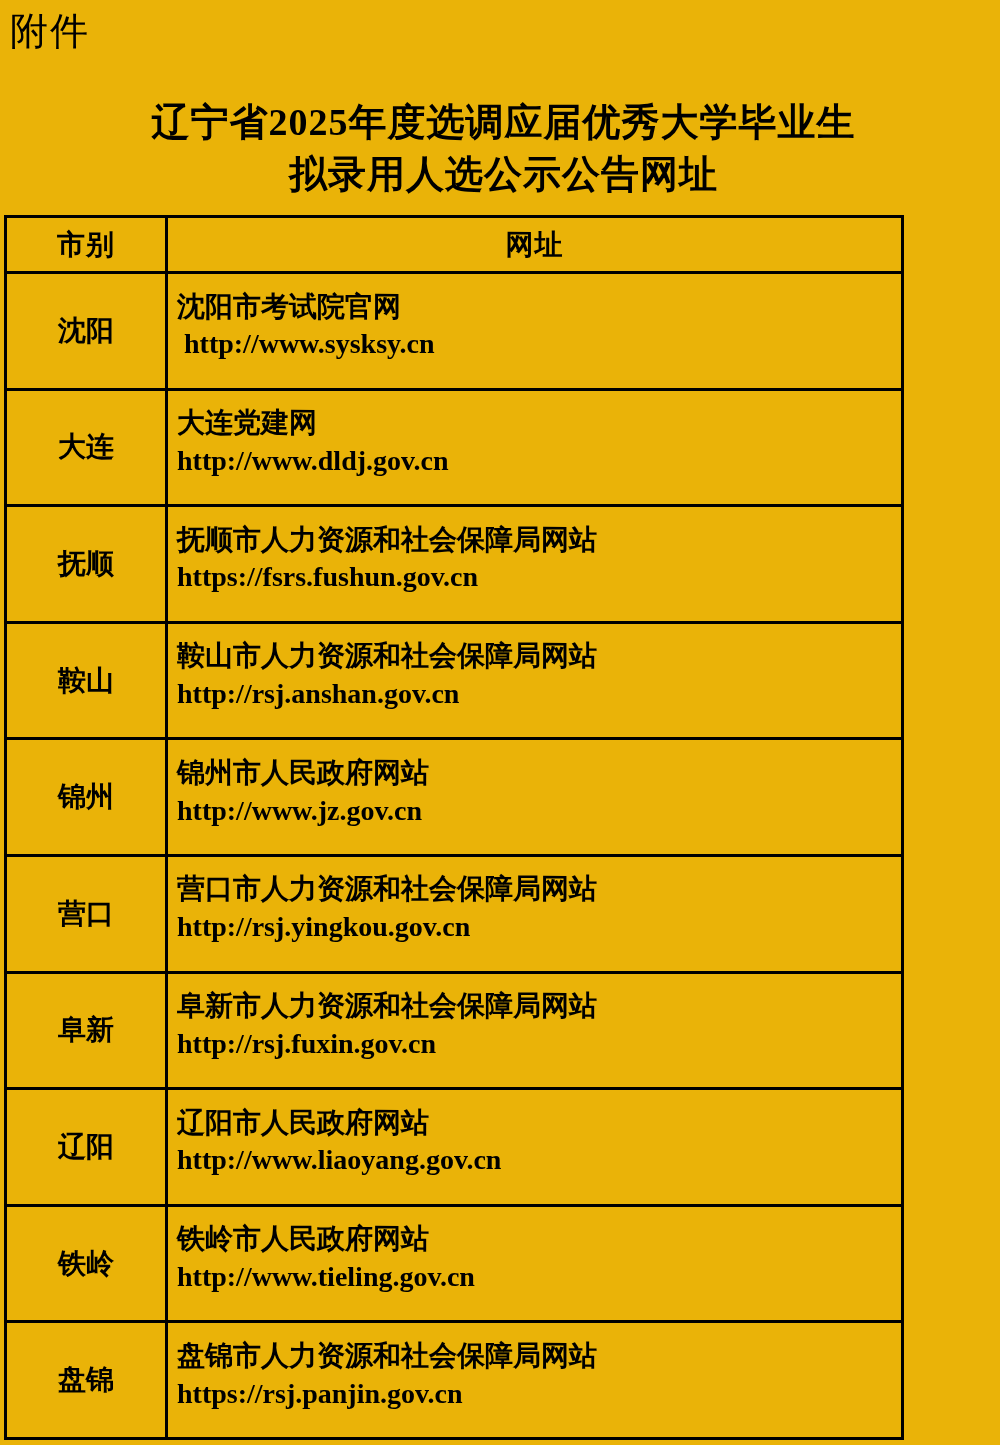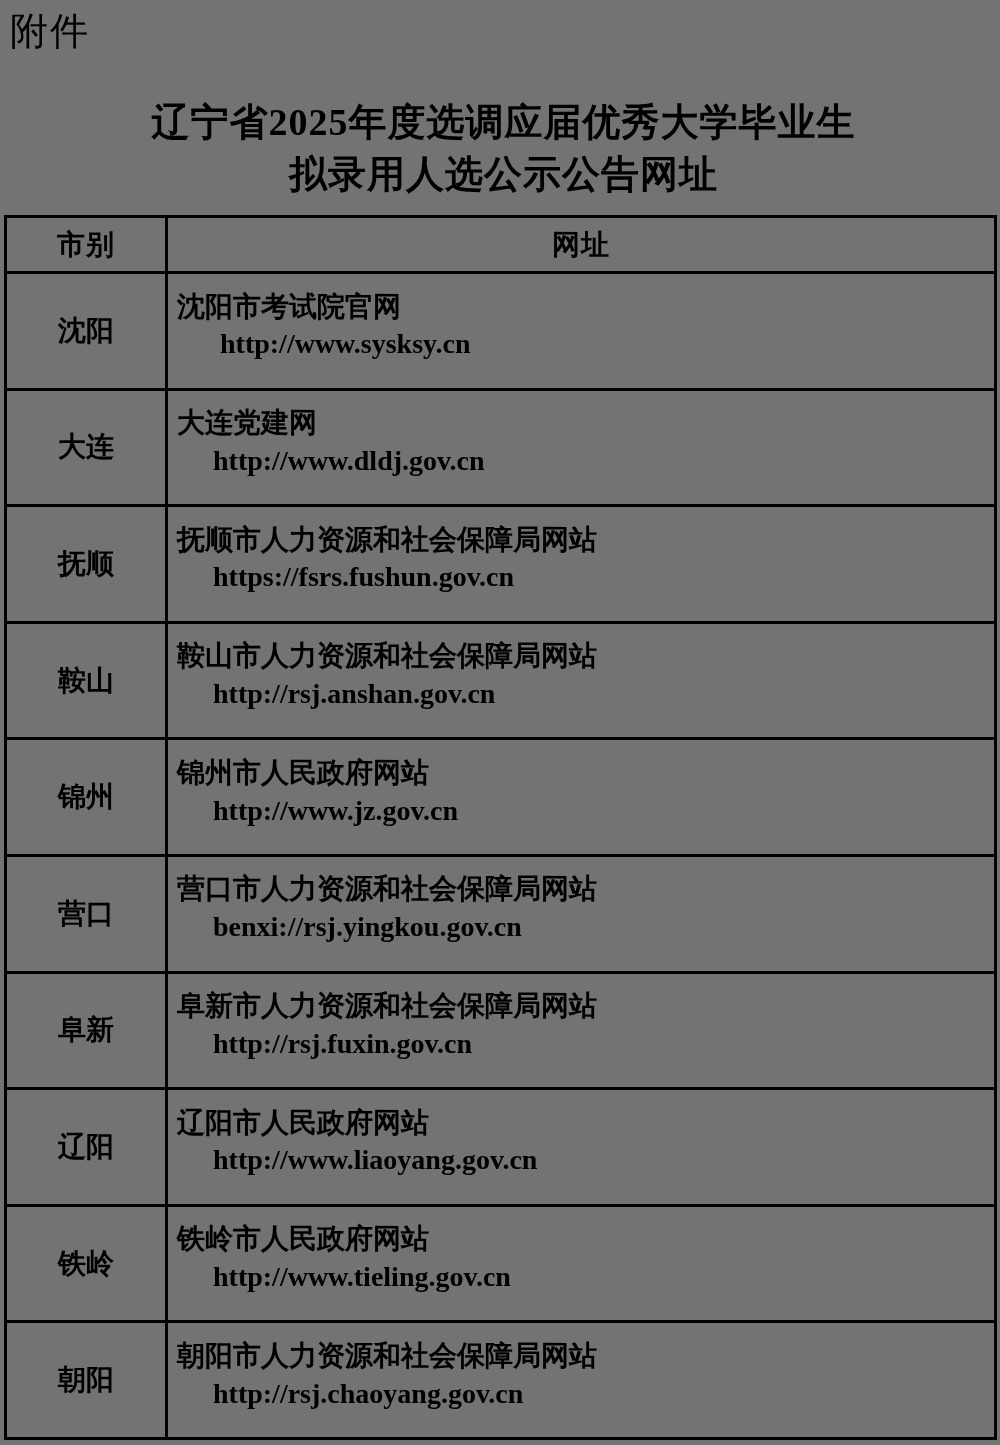--- a/index.html
+++ b/index.html
@@ -6,21 +6,21 @@
   html, body {
     width: 1000px;
     background: #ffffff;
     font-family: "Liberation Serif", "DejaVu Serif", serif;
     color: #000000;
   }
   .page {
     position: relative;
     width: 1000px;
     height: 1445px;
-    background: #737373;
+    background: #eab308;
     overflow: hidden;
   }
   .attachment-label {
     position: absolute;
     left: 10px;
     top: 6px;
     font-size: 38px;
     letter-spacing: 2px;
   }
   .title-block {
@@ -32,21 +32,21 @@
     font-weight: bold;
     font-size: 38px;
     line-height: 1.38;
     letter-spacing: 1px;
     padding-left: 7px;
   }
   table.doc-table {
     position: absolute;
     left: 4px;
     top: 215px;
-    width: 993px;
+    width: 900px;
     height: 1225px;
     border-collapse: collapse;
     table-layout: fixed;
   }
   .doc-table th, .doc-table td {
     border: 3px solid #000000;
     vertical-align: middle;
   }
   .col-city { width: 161px; }
   .doc-table thead tr { height: 56px; }
@@ -65,21 +65,20 @@
     padding: 2px 6px 13px 9px;
     font-size: 28px;
   }
   .site-name {
     line-height: 1.35;
     white-space: pre-wrap;
   }
   .site-url {
     line-height: 1.35;
     white-space: pre-wrap;
-    margin-left: 36px;
   }
 </style>
 </head>
 <body>
 
 <div class="page">
 
   <div class="attachment-label">附件</div>
 
   <div class="title-block">
@@ -134,21 +133,21 @@
       <td class="site-cell">
         <div class="site-name">锦州市人民政府网站</div>
         <div class="site-url">http://www.jz.gov.cn</div>
       </td>
     </tr>
 
     <tr>
       <td class="city-cell">营口</td>
       <td class="site-cell">
         <div class="site-name">营口市人力资源和社会保障局网站</div>
-        <div class="site-url">benxi://rsj.yingkou.gov.cn</div>
+        <div class="site-url">http://rsj.yingkou.gov.cn</div>
       </td>
     </tr>
 
     <tr>
       <td class="city-cell">阜新</td>
       <td class="site-cell">
         <div class="site-name">阜新市人力资源和社会保障局网站</div>
         <div class="site-url">http://rsj.fuxin.gov.cn</div>
       </td>
     </tr>
@@ -162,25 +161,25 @@
     </tr>
 
     <tr>
       <td class="city-cell">铁岭</td>
       <td class="site-cell">
         <div class="site-name">铁岭市人民政府网站</div>
         <div class="site-url">http://www.tieling.gov.cn</div>
       </td>
     </tr>
 
+
     <tr>
-      <td class="city-cell">朝阳</td>
+      <td class="city-cell">盘锦</td>
       <td class="site-cell">
-        <div class="site-name">朝阳市人力资源和社会保障局网站</div>
-        <div class="site-url">http://rsj.chaoyang.gov.cn</div>
+        <div class="site-name">盘锦市人力资源和社会保障局网站</div>
+        <div class="site-url">https://rsj.panjin.gov.cn</div>
       </td>
     </tr>
-
 
   </tbody>
   </table>
 
 </div>
 
 </body></html>

